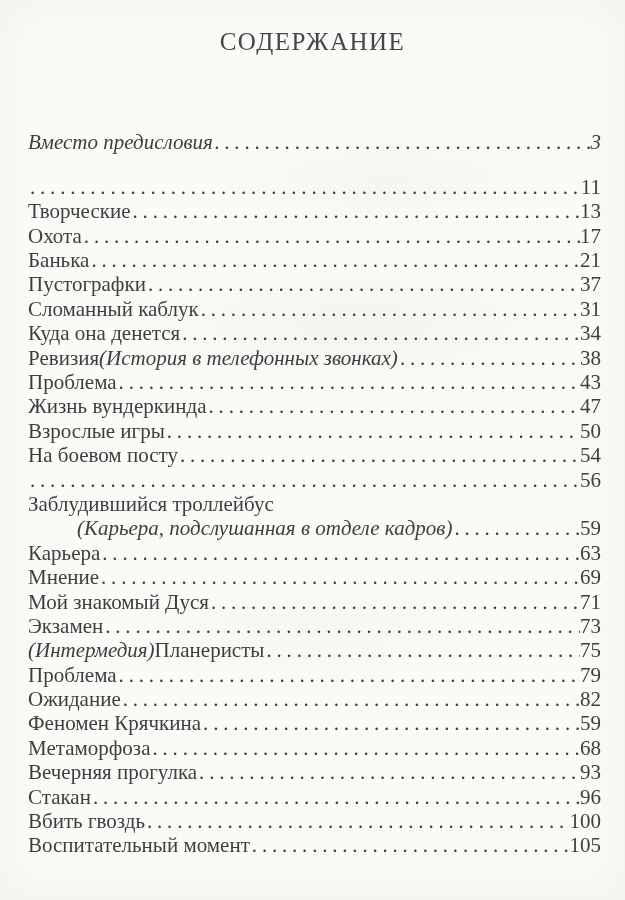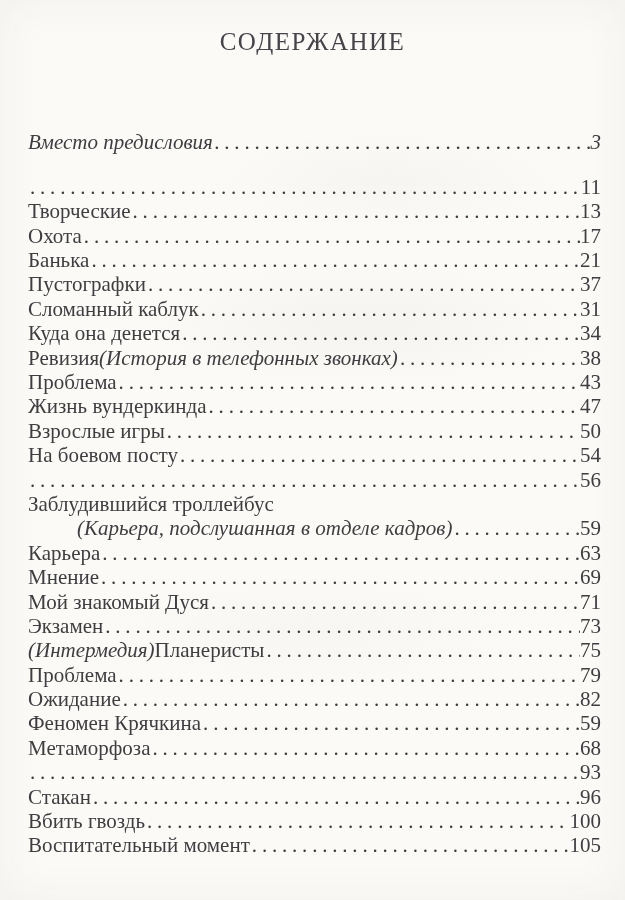--- a/index.html
+++ b/index.html
@@ -176,20 +176,21 @@
         <span class="t">Феномен Крячкина</span>
         <div class="dot-leader"></div>
         <span class="page-num">59</span>
       </div>
       <div class="toc-row">
         <span class="t">Метаморфоза</span>
         <div class="dot-leader"></div>
         <span class="page-num">68</span>
       </div>
       <div class="toc-row">
+        <span class="t">Вечерняя прогулка</span>
         <div class="dot-leader"></div>
         <span class="page-num">93</span>
       </div>
       <div class="toc-row">
         <span class="t">Стакан</span>
         <div class="dot-leader"></div>
         <span class="page-num">96</span>
       </div>
       <div class="toc-row">
         <span class="t">Вбить гвоздь</span>

